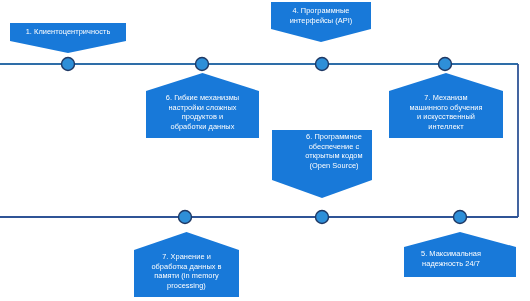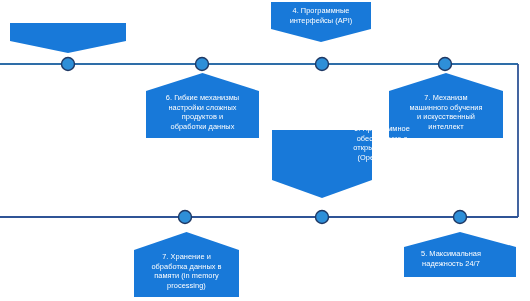--- a/index.html
+++ b/index.html
@@ -55,34 +55,34 @@
       <line x1="0" y1="217" x2="518" y2="217" stroke="#2F5496" stroke-width="1.8"></line>
       <circle cx="68" cy="64" r="6.5" fill="#2E8FD8" stroke="#1F3864" stroke-width="1.4"></circle>
       <circle cx="202" cy="64" r="6.5" fill="#2E8FD8" stroke="#1F3864" stroke-width="1.4"></circle>
       <circle cx="322" cy="64" r="6.5" fill="#2E8FD8" stroke="#1F3864" stroke-width="1.4"></circle>
       <circle cx="445" cy="64" r="6.5" fill="#2E8FD8" stroke="#1F3864" stroke-width="1.4"></circle>
       <circle cx="460" cy="217" r="6.5" fill="#2E8FD8" stroke="#1F3864" stroke-width="1.4"></circle>
       <circle cx="322" cy="217" r="6.5" fill="#2E8FD8" stroke="#1F3864" stroke-width="1.4"></circle>
       <circle cx="185" cy="217" r="6.5" fill="#2E8FD8" stroke="#1F3864" stroke-width="1.4"></circle>
     </svg>
   <div id="labels">
-      <div class="callout-label" style="left: 10px; top: 27px; width: 116px; color: rgb(255, 255, 255); margin-top: 44px;">1. Клиентоцентричность</div>
+      <div class="callout-label" style="left: 10px; top: 27px; width: 116px; color: rgb(255, 255, 255);">1. Клиентоцентричность</div>
       <div class="callout-label" style="left: 146px; top: 93px; width: 113px; color: rgb(255, 255, 255);">6. Гибкие механизмы
 настройки сложных
 продуктов и
 обработки данных</div>
       <div class="callout-label" style="left: 271px; top: 6px; width: 100px; color: rgb(255, 255, 255);">4. Программные
 интерфейсы (API)</div>
       <div class="callout-label" style="left: 389px; top: 93px; width: 114px; color: rgb(255, 255, 255);">7. Механизм
 машинного обучения
 и искусственный
 интеллект</div>
       <div class="callout-label" style="left: 404px; top: 249px; width: 94px; color: rgb(255, 255, 255);">5. Максимальная
 надежность 24/7</div>
-      <div class="callout-label" style="left: 272px; top: 124px; width: 124px; color: rgb(255, 255, 255); margin-left: 48px;">6. Программное
+      <div class="callout-label" style="left: 272px; top: 132px; width: 124px; color: rgb(255, 255, 255);">6. Программное
 обеспечение с
 открытым кодом
 (Open Source)</div>
       <div class="callout-label" style="left: 134px; top: 252px; width: 105px; color: rgb(255, 255, 255);">7. Хранение и
 обработка данных в
 памяти (in memory
 processing)</div>
     </div>
 </div>
 

